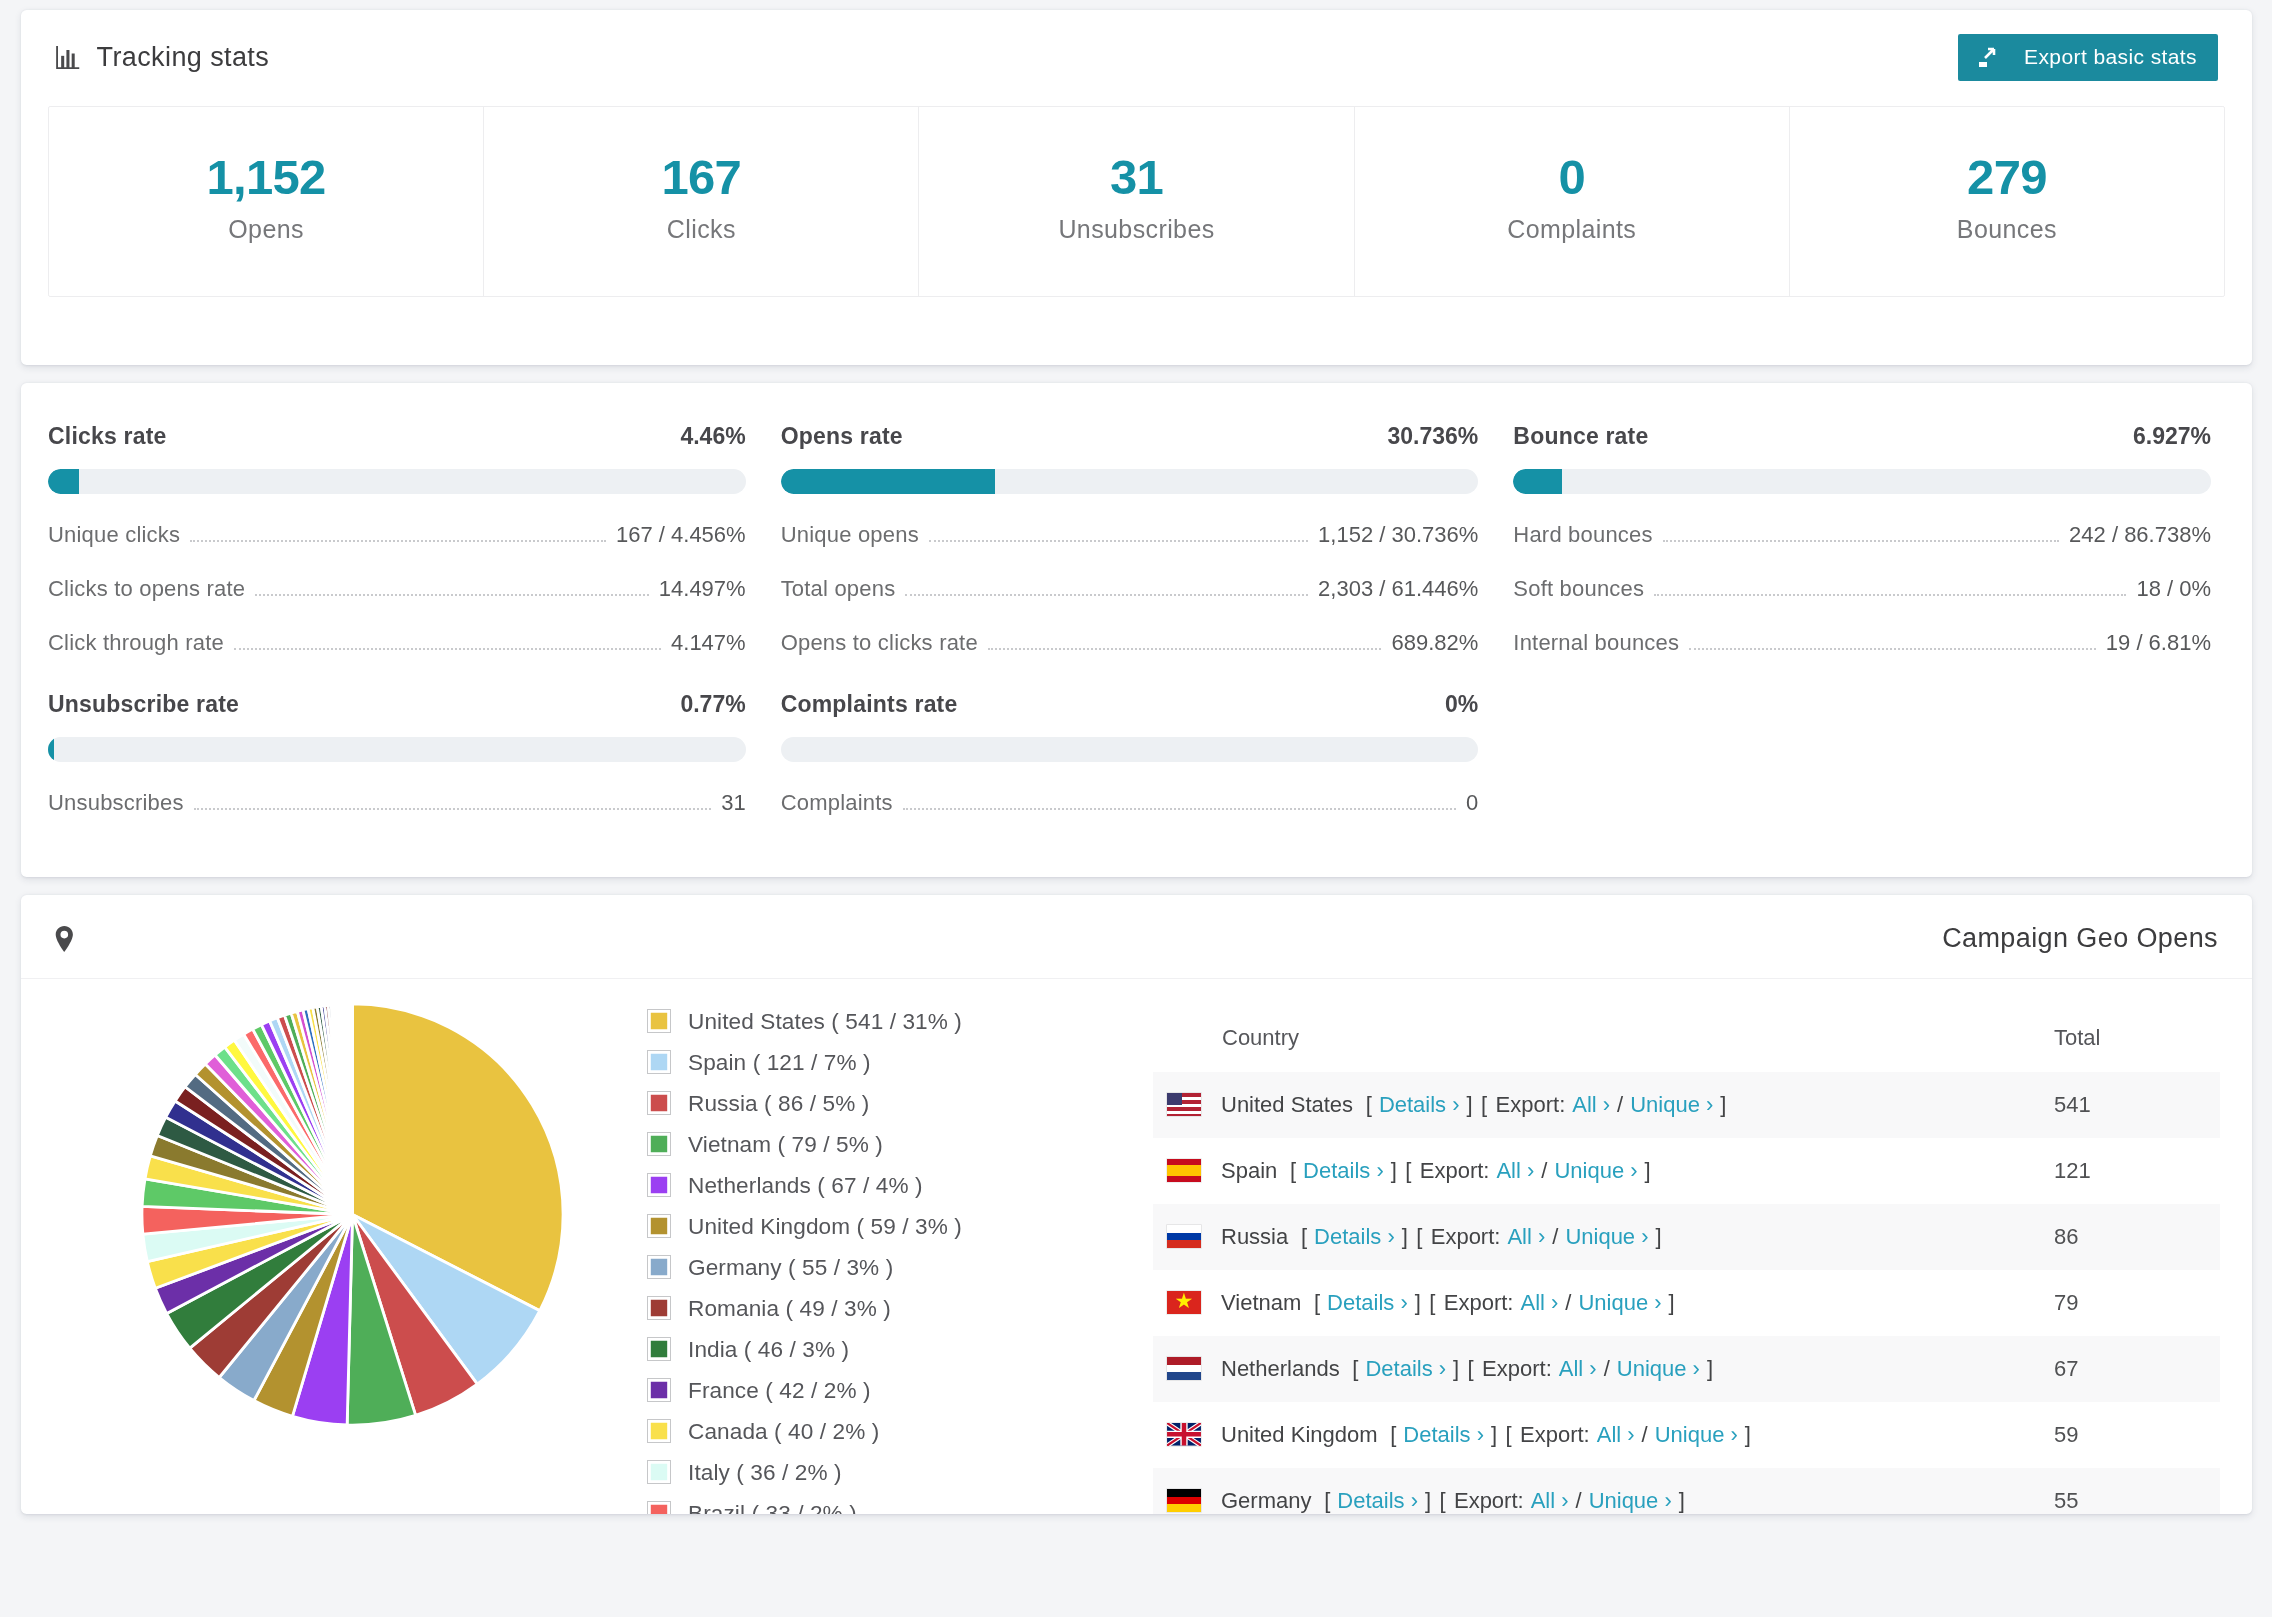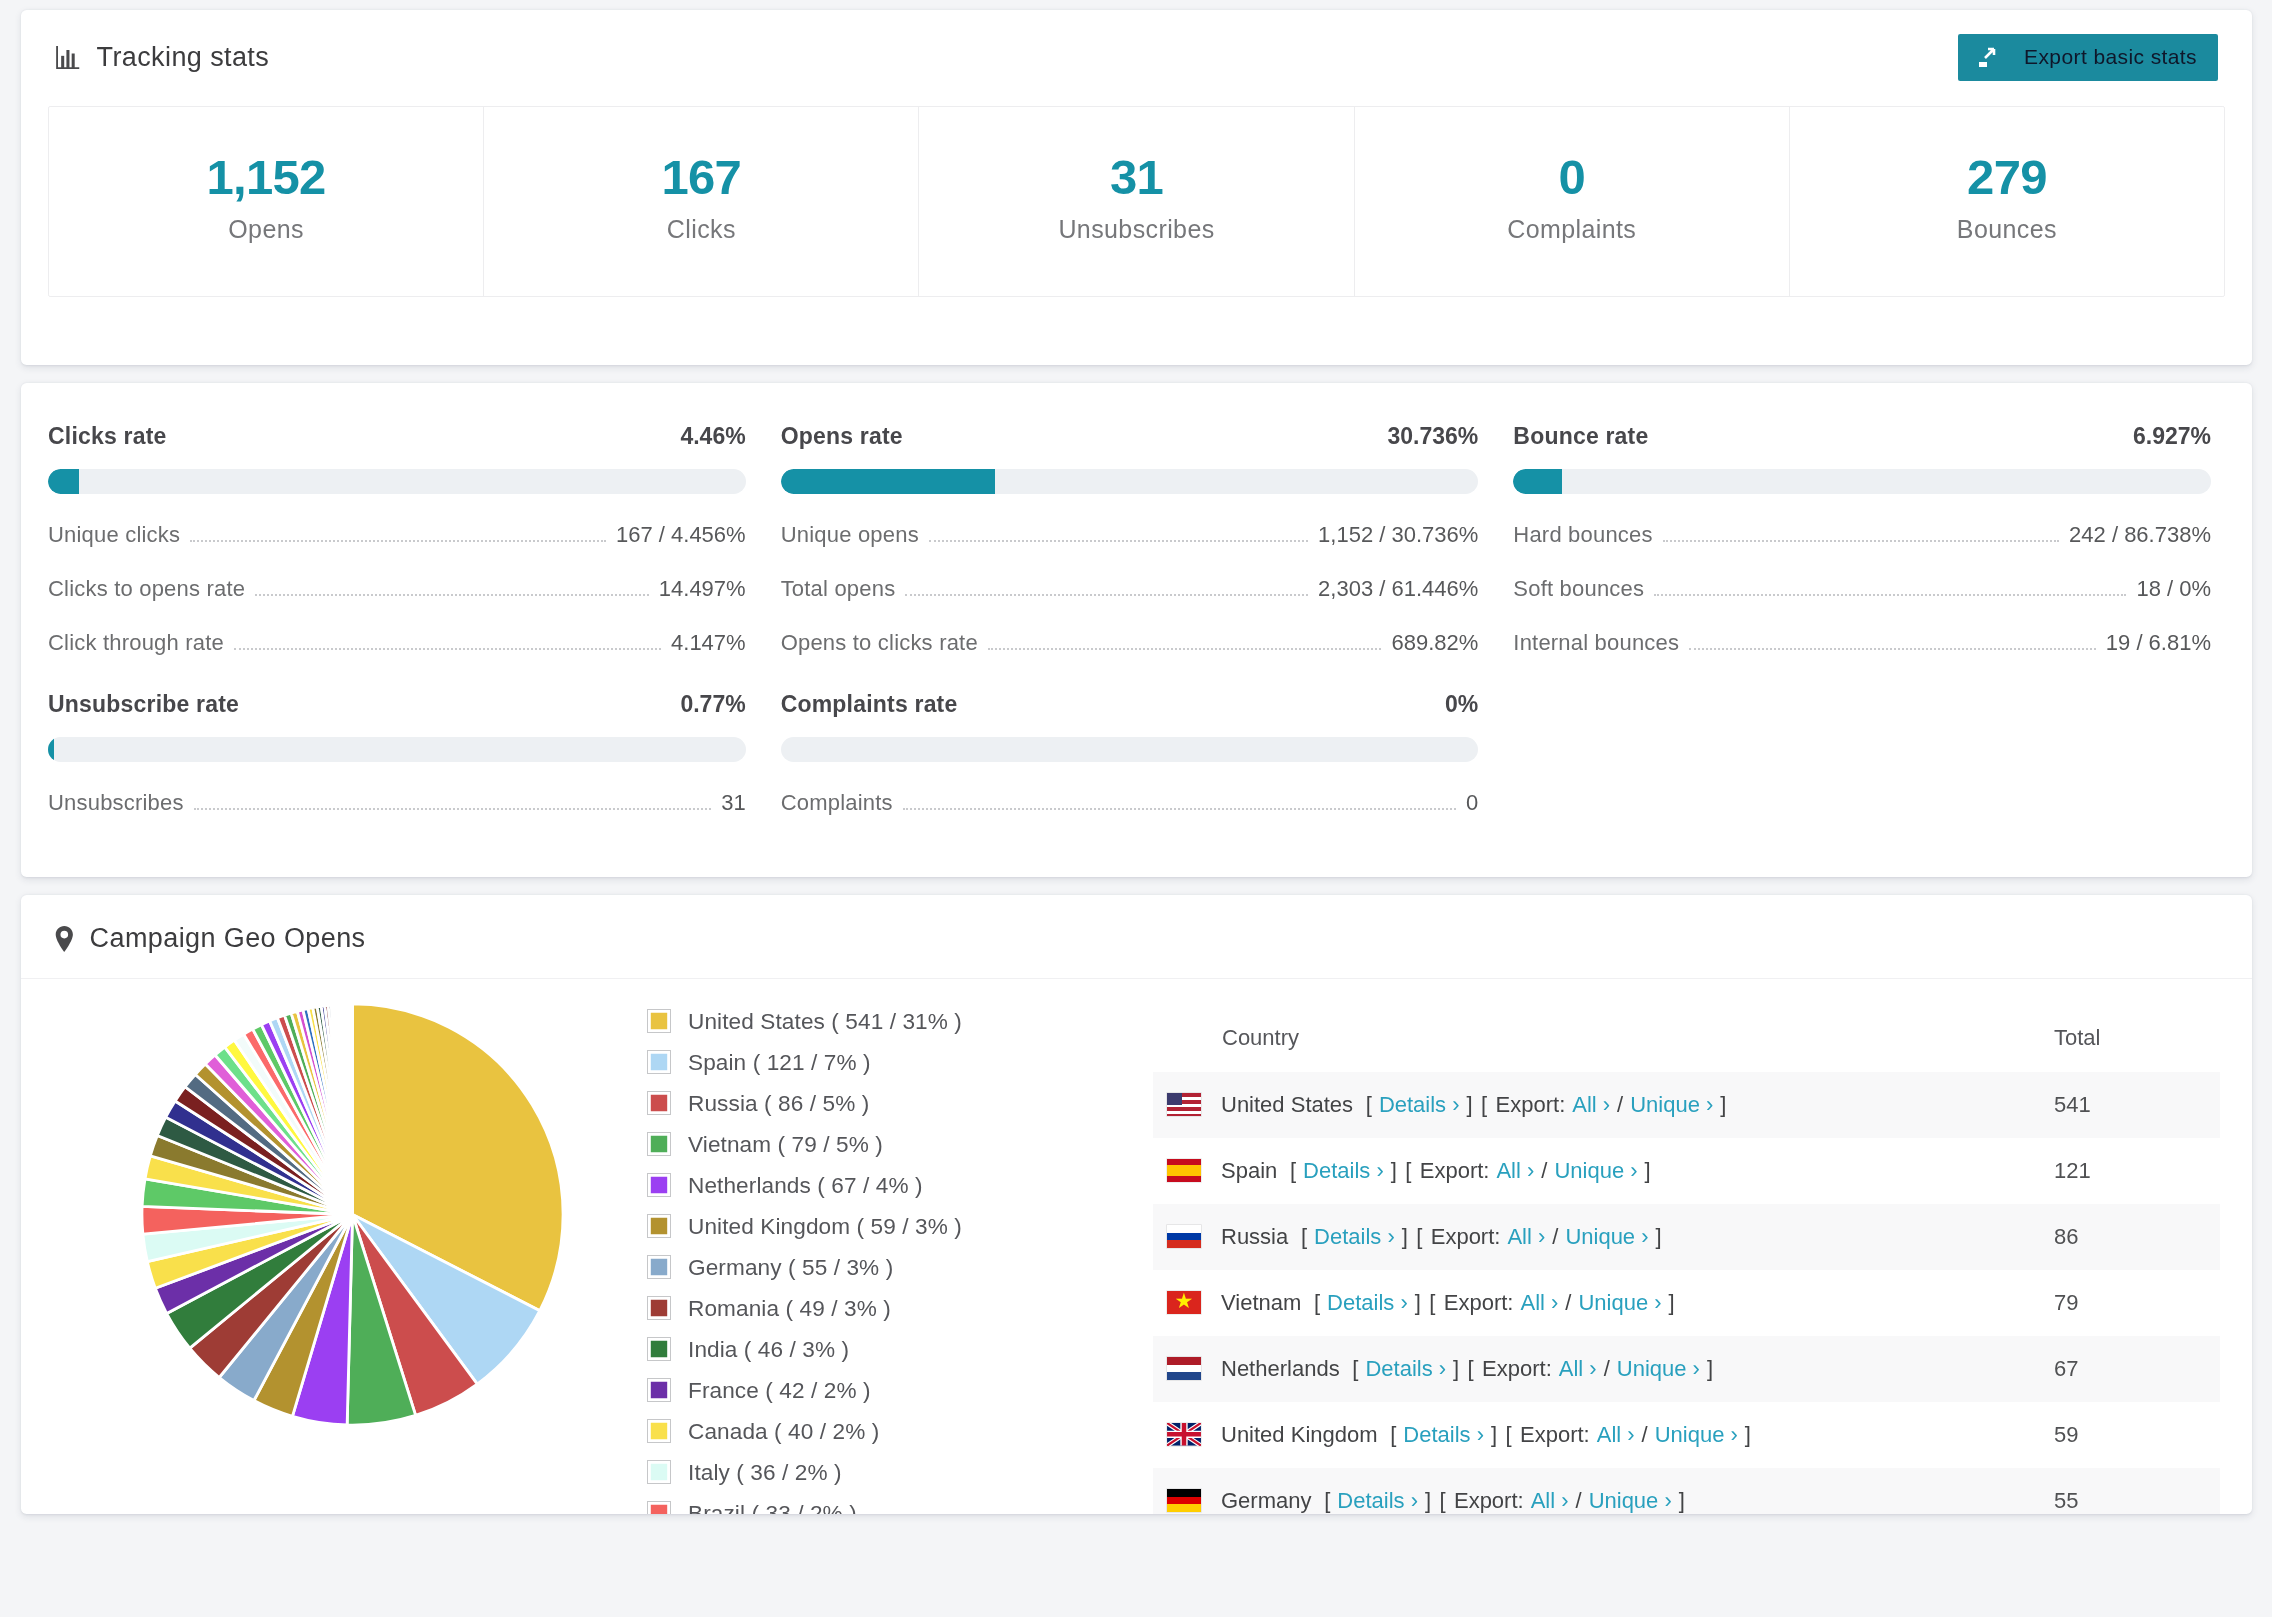--- a/index.html
+++ b/index.html
@@ -19,21 +19,21 @@
   }
   
   .card-head {
     display: flex; align-items: center; justify-content: space-between;
     padding: 24px 34px 18.4px 32px;
   }
   .head-left { display: flex; align-items: center; gap: 15.5px; }
   .head-title { font-size: 27px; color: #3c3c3e; letter-spacing: 0.4px; }
   .btn-export {
     display: flex; align-items: center; gap: 24px;
-    background: #1b8a9e; color: #0f172a; border: none; cursor: pointer;
+    background: #1b8a9e; color: #ffffff; border: none; cursor: pointer;
     font-family: inherit; font-size: 21px; letter-spacing: 0.4px;
     padding: 11.3px 21px 11.3px 18.4px; border-radius: 2.1px;
   }
   .stats-row {
     display: flex; margin: 7px 27px 0 27px;
     border: 0.7px solid #ededef; border-radius: 2.1px;
   }
   .stat-cell {
     flex: 1; text-align: center; padding: 42px 0 52px 0;
     border-left: 0.7px solid #ededef;
@@ -57,20 +57,21 @@
   .rate-rows { margin-top: 11.3px; }
   .srow { display: flex; align-items: baseline; margin-top: 28px; font-size: 22px; }
   .srow-label { color: #6c6d6f; white-space: nowrap; letter-spacing: 0.2px; }
   .leader { flex: 1; border-bottom: 2.1px dotted #c9cacd; margin: 0 10px 5px 10px; }
   .srow-value { color: #57585a; white-space: nowrap; }
   
   .geo-head {
     display: flex; align-items: center; gap: 14px;
     padding: 28px 34px 24px 32px;
     border-bottom: 1.4px solid #f0f0f2;
+    justify-content: space-between;
   }
   .geo-content { display: flex; align-items: flex-start; padding: 20px 32px 0 116px; height: 535px; overflow: hidden; }
   .pie-wrap { width: 431px; flex: none; }
   .legend { width: 330px; flex: none; margin-left: 79px; margin-top: 10px; }
   .legend-item { display: flex; align-items: flex-start; gap: 17px; margin-bottom: 15px; cursor: pointer; }
   .swatch {
     width: 24px; height: 24px; flex: none;
     border: 1.4px solid #c6c7c9; box-shadow: inset 0 0 0 2.8px #fff;
   }
   .legend-label { font-size: 22.6px; color: #55565a; white-space: nowrap; letter-spacing: 0.1px; }

